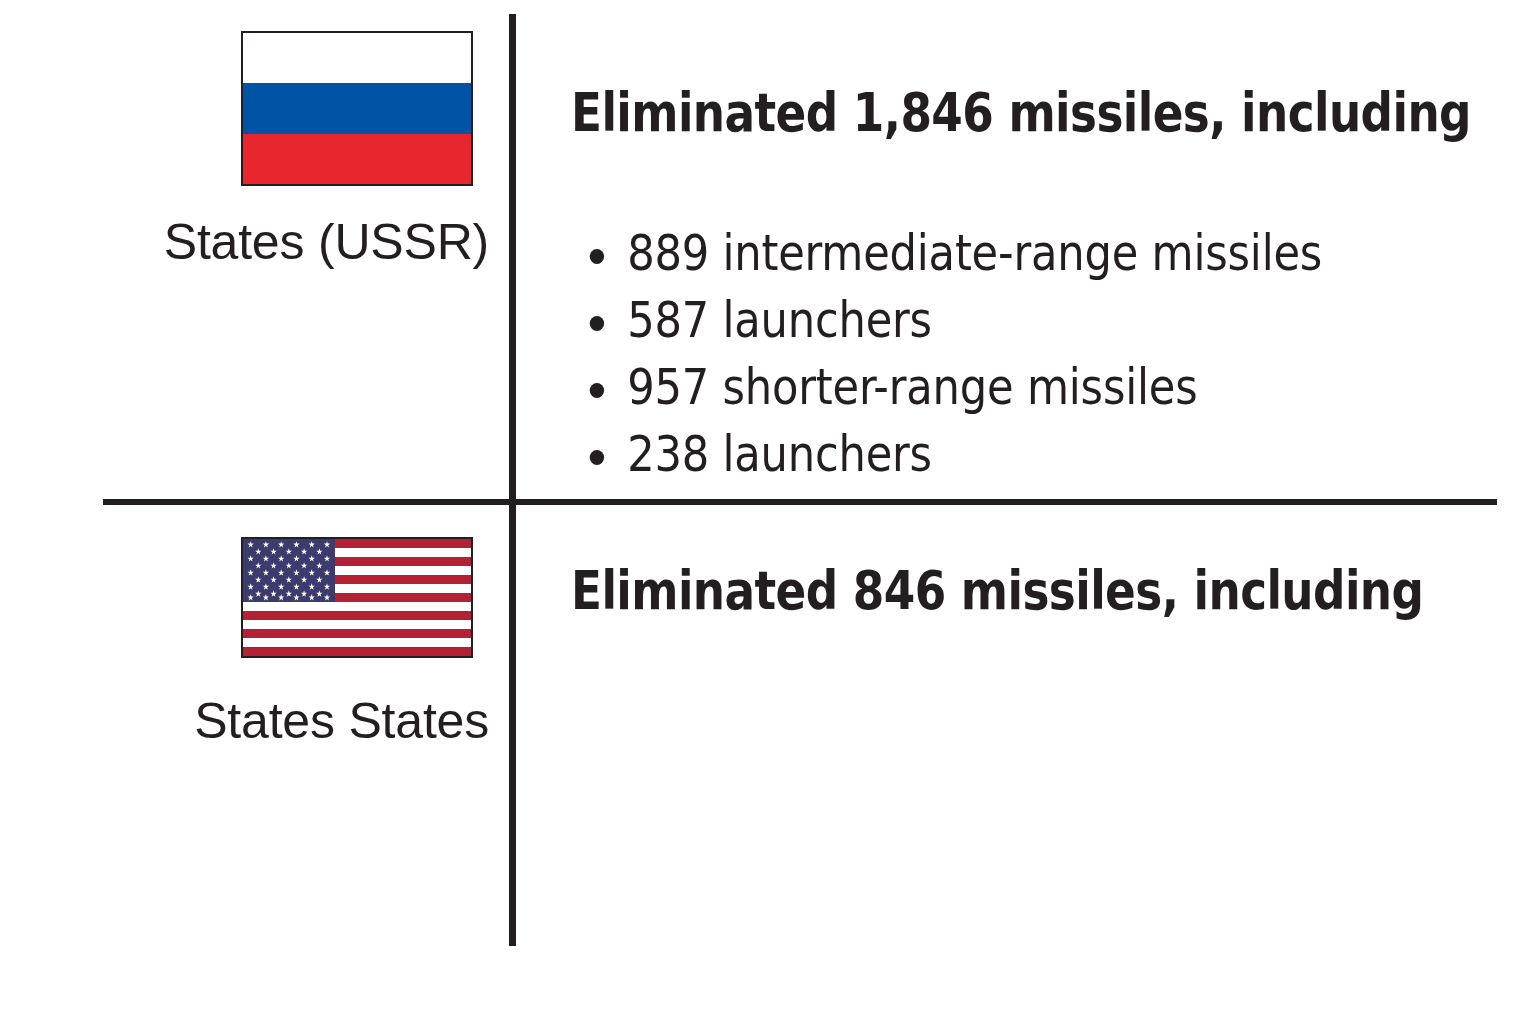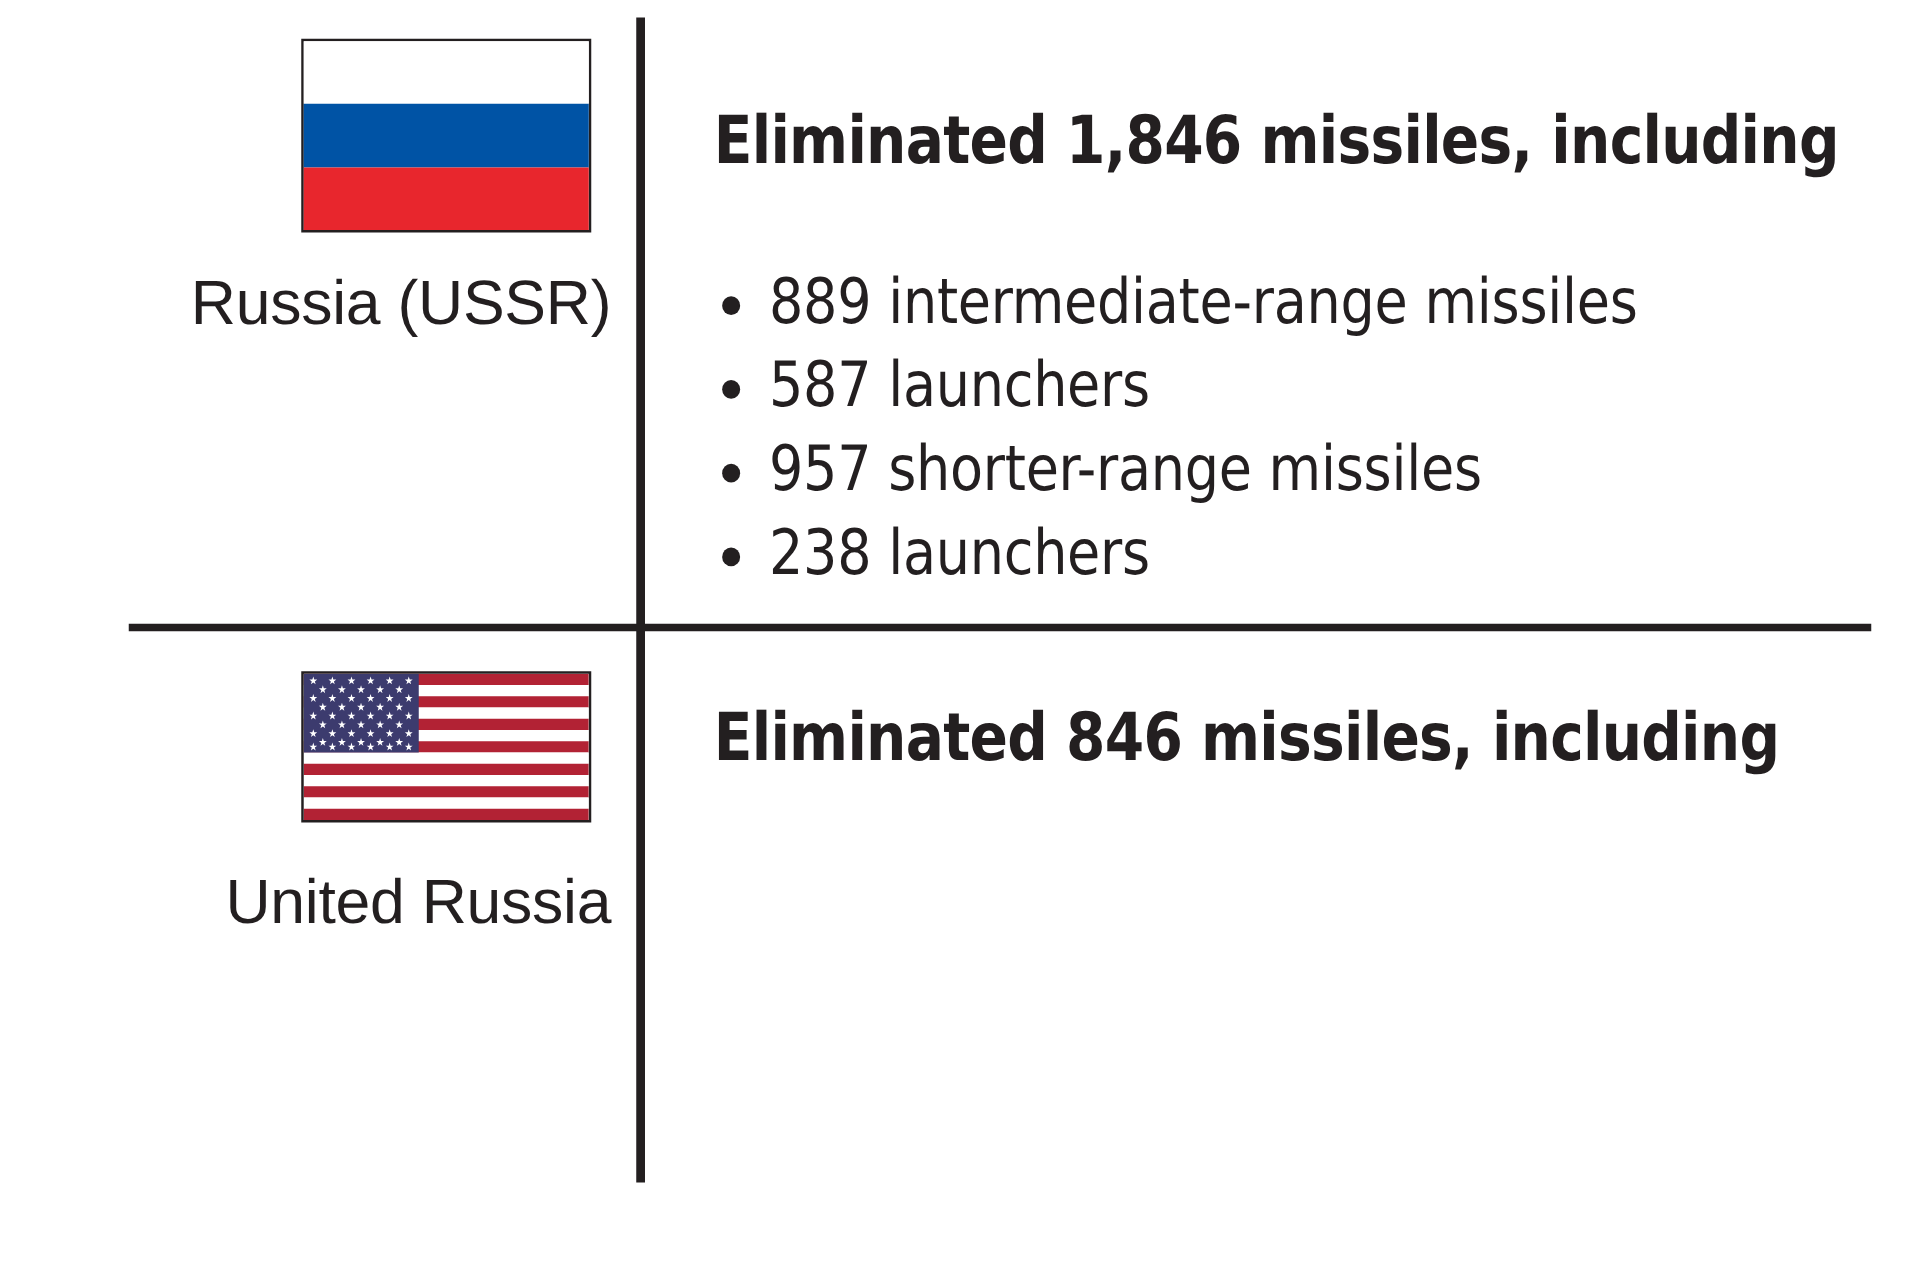--- a/index.html
+++ b/index.html
@@ -133,21 +133,21 @@
     white-space: nowrap;
     transform: scaleX(0.95);
     transform-origin: left center;
   }
   .row-russia .headline { top: 82px; }
   .row-usa .headline { top: 55px; }
 
   .bullet-list {
     position: absolute;
     left: 0px;
-    margin: 0;
+    margin: 12px;
     padding: 0;
     list-style: none;
   }
   .row-russia .bullet-list { top: 208px; }
   .row-usa .bullet-list { top: 180px; }
 
   .bullet-item {
     position: relative;
     padding-left: 46px;
     font-family: "Liberation Sans Narrow", "DejaVu Sans Condensed", "Liberation Sans", sans-serif;
@@ -181,21 +181,21 @@
   <div class="row row-russia">
 
     <div class="country-col">
       <div class="flag-wrap">
         <div class="flag-ru">
           <div class="band band-white"></div>
           <div class="band band-blue"></div>
           <div class="band band-red"></div>
         </div>
       </div>
-      <div class="country-name">Russia (USSR)</div>
+      <div class="country-name">States (USSR)</div>
     </div>
 
     <div class="content-col">
       <div class="headline">Eliminated 1,846 missiles, including</div>
       <ul class="bullet-list">
         <li class="bullet-item">
           <span class="dot"></span>
           <span>889 intermediate-range missiles</span>
         </li>
         <li class="bullet-item">
@@ -290,21 +290,21 @@
                   <use href="#st" x="30" y="72.5"></use>
                   <use href="#st" x="50" y="72.5"></use>
                   <use href="#st" x="70" y="72.5"></use>
                   <use href="#st" x="90" y="72.5"></use>
                   <use href="#st" x="110" y="72.5"></use>
               </g>
             </svg>
           </div>
         </div>
       </div>
-      <div class="country-name">United Russia</div>
+      <div class="country-name">States States</div>
     </div>
 
     <div class="content-col">
       <div class="headline">Eliminated 846 missiles, including</div>
     </div>
   </div>
 
 </div>
 
 </body></html>

